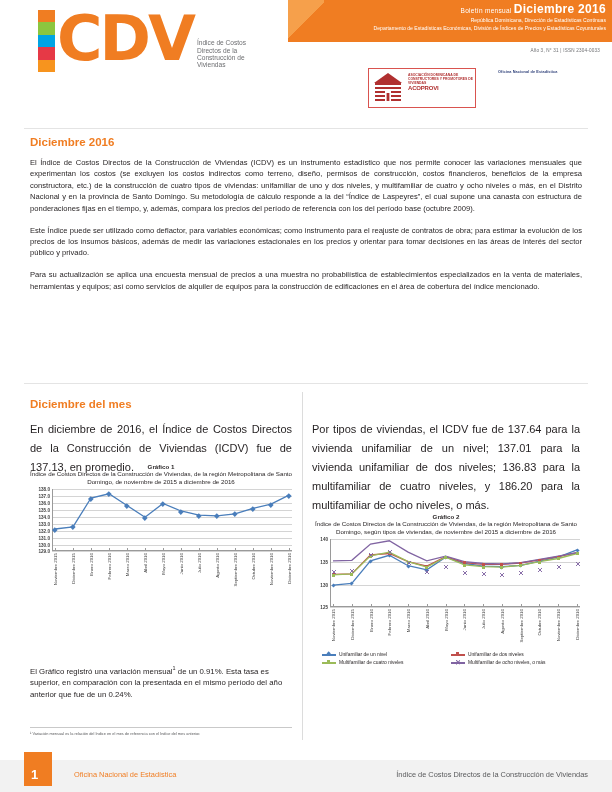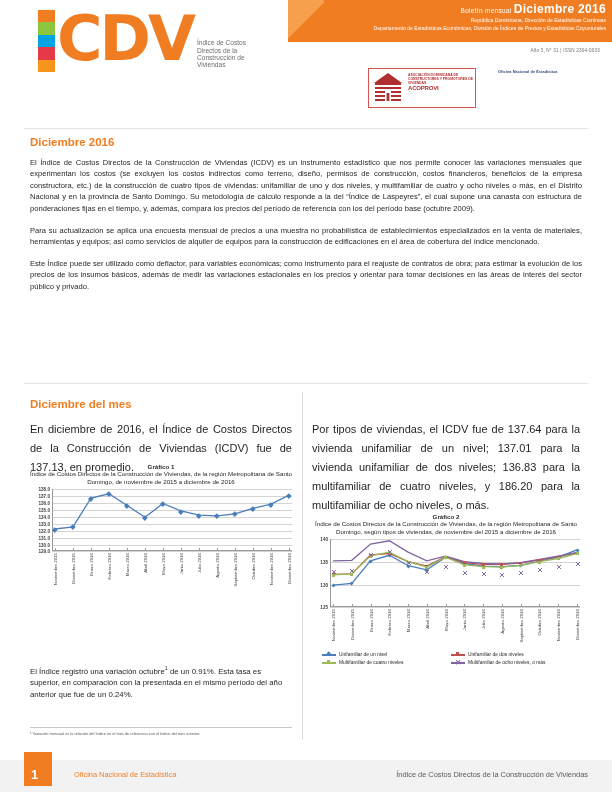--- a/index.html
+++ b/index.html
@@ -156,22 +156,22 @@
         <div class="one-sub">Oficina Nacional de Estadística</div>
       </div>
     </div>
   </div>
 
   <div class="hr-top"></div>
 
   <div class="intro">
     <div class="sec-title">Diciembre 2016</div>
     <p class="para">El Índice de Costos Directos de la Construcción de Viviendas (ICDV) es un instrumento estadístico que nos permite conocer las variaciones mensuales que experimentan los costos (se excluyen los costos indirectos como terreno, diseño, permisos de construcción, costos financieros, beneficios de la empresa constructora, etc.) de la construcción de cuatro tipos de viviendas: unifamiliar de uno y dos niveles, y multifamiliar de cuatro y ocho niveles o más, en el Distrito Nacional y en la provincia de Santo Domingo. Su metodología de cálculo responde a la del “Índice de Laspeyres”, el cual supone una canasta con estructura de ponderaciones fijas en el tiempo, y, además, compara los precios del período de referencia con los del período base (octubre 2009).</p>
+    <p class="para">Este Índice puede ser utilizado como deflactor, para variables económicas; como instrumento para el reajuste de contratos de obra; para estimar la evolución de los precios de los insumos básicos, además de medir las variaciones estacionales en los precios y orientar para tomar decisiones en las áreas de interés del sector público y privado.</p>
     <p class="para">Para su actualización se aplica una encuesta mensual de precios a una muestra no probabilística de establecimientos especializados en la venta de materiales, herramientas y equipos; así como servicios de alquiler de equipos para la construcción de edificaciones en el área de cobertura del índice mencionado.</p>
-    <p class="para">Este Índice puede ser utilizado como deflactor, para variables económicas; como instrumento para el reajuste de contratos de obra; para estimar la evolución de los precios de los insumos básicos, además de medir las variaciones estacionales en los precios y orientar para tomar decisiones en las áreas de interés del sector público y privado.</p>
   </div>
 
   <div class="hr-mid"></div>
 
   <div class="results-title">Diciembre del mes</div>
   <div class="colsep"></div>
 
   <div class="col-l">
     <p class="para" style="margin:0">En diciembre de 2016, el Índice de Costos Directos de la Construcción de Viviendas (ICDV) fue de 137.13, en promedio.</p>
   </div>
@@ -414,21 +414,21 @@
             <span style="position: absolute; width: 3.4px; height: 3.4px; background: transparent; left: 5px; top: -1.6px;"><svg width="4.4" height="4.4" viewBox="0 0 6 6">
                 <path d="M0 0 L6 6 M6 0 L0 6" stroke="#8064a2" stroke-width="1.4"></path>
               </svg></span>
           </span>
           <span>Multifamiliar de ocho niveles, o más</span>
         </div>
       </div>
   </div>
 
   <div class="variation">
-    <span>El Índice registró una variación octubre</span><sup>1</sup><span> de un 0.91%. Esta tasa es superior, en comparación con la presentada en el mismo período del año anterior que fue de un 0.24%.</span>
+    <span>El Gráfico registró una variación mensual</span><sup>1</sup><span> de un 0.91%. Esta tasa es superior, en comparación con la presentada en el mismo período del año anterior que fue de un 0.24%.</span>
   </div>
   <div class="footnote">¹ Variación mensual es la relación del Índice en el mes de referencia con el Índice del mes anterior.</div>
 
   <div class="footer-band"></div>
   <div class="pagenum">1</div>
   <div class="foot-left">Oficina Nacional de Estadística</div>
   <div class="foot-right">Índice de Costos Directos de la Construcción de Viviendas</div>
 
 </div>
 

